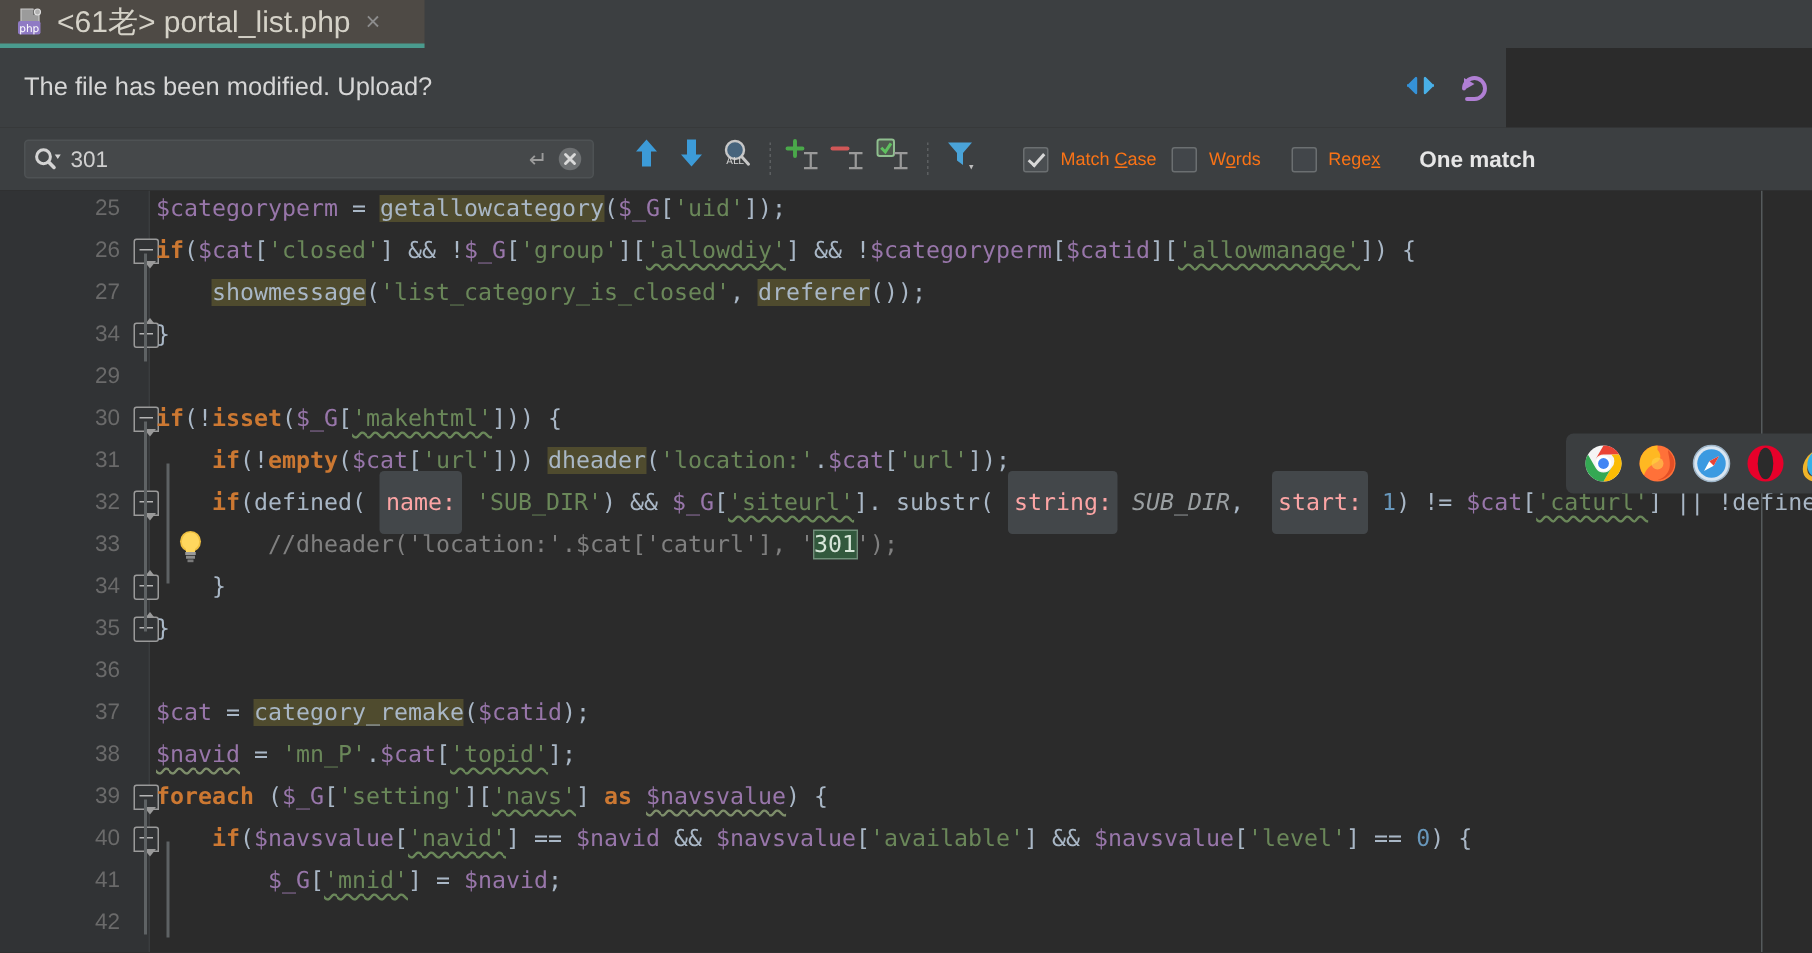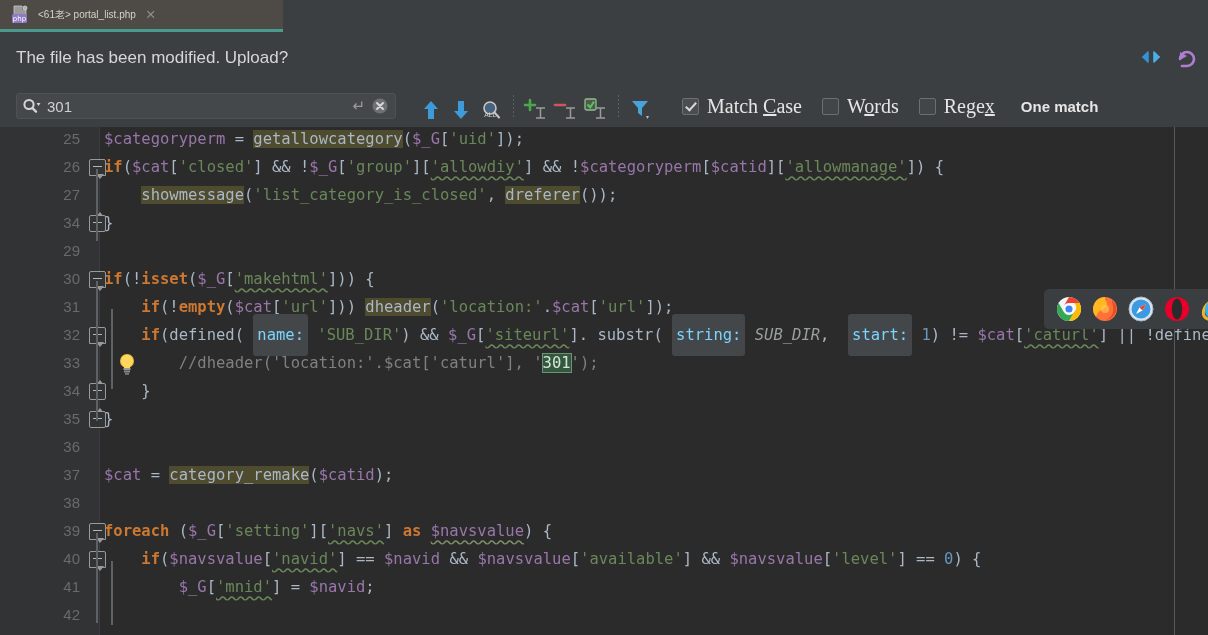--- a/index.html
+++ b/index.html
@@ -9,50 +9,50 @@
     font-family:"Liberation Sans", sans-serif;
     -webkit-font-smoothing:antialiased;
   }
   #app{position:relative;width:1208px;height:635px;overflow:hidden;background:#2b2b2b;}
 
   
   .tabbar{position:absolute;left:0;top:0;width:1208px;height:32px;background:#3c3f41;}
   .tab{position:absolute;left:0;top:0;height:32px;width:283px;background:#4e4a45;
        border-bottom:3px solid #4a9b8e;box-sizing:border-box;display:flex;align-items:center;padding-left:12px;}
   .tab-icon{width:18px;height:19px;position:relative;margin-right:8px;flex:none;}
-  .tab-label{color:#d5d2c8;font-size:10px;white-space:nowrap;font-family:"Liberation Sans",sans-serif;}
+  .tab-label{color:#d5d2c8;font-size:20px;white-space:nowrap;font-family:"Liberation Sans",sans-serif;}
   .tab-close{color:#8d8d8d;font-size:17px;margin-left:10px;line-height:1;cursor:pointer;}
 
   
-  .notify{position:absolute;left:0;top:32px;width:1208px;height:53px;background:#3c3f41;}
+  .notify{position:absolute;left:0;top:32px;width:1004px;height:53px;background:#3c3f41;}
   .notify-text{position:absolute;left:16px;top:16px;color:#d6d6d6;font-size:17px;white-space:nowrap;}
   .notify-actions{position:absolute;right:10px;top:14px;display:flex;align-items:center;gap:12px;}
 
   
   .findbar{position:absolute;left:0;top:85px;width:1208px;height:42px;background:#3c3f41;
            border-bottom:1px solid #2f3133;display:flex;align-items:center;}
   .find-field{position:relative;margin-left:16px;width:380px;height:26px;background:#45484a;
               border:1px solid #4e5254;border-radius:3px;display:flex;align-items:center;box-sizing:border-box;}
   .find-search-ico{margin-left:6px;width:18px;height:16px;position:relative;flex:none;}
   .find-input{flex:1;background:transparent;border:0;outline:0;color:#cfcfcf;font-size:15px;
               font-family:"Liberation Sans",sans-serif;padding:0 4px 0 6px;}
   .find-enter{color:#9b9b9b;font-size:15px;margin-right:6px;}
   .find-clear{width:18px;height:18px;margin-right:6px;flex:none;position:relative;cursor:pointer;}
 
-  .tbtn{width:30px;height:30px;position:relative;display:flex;align-items:flex-end;justify-content:center;cursor:pointer;flex:none;}
+  .tbtn{width:30px;height:30px;position:relative;display:flex;align-items:flex-start;justify-content:center;cursor:pointer;flex:none;}
   .tsep{width:1px;height:22px;margin:0 7px;
         background:repeating-linear-gradient(to bottom,#5c5f61 0 2px,transparent 2px 4px);flex:none;}
 
   .chk{display:flex;align-items:center;gap:8px;margin-left:10px;cursor:pointer;flex:none;}
   .chkbox{width:17px;height:17px;border:1px solid #6b6f71;border-radius:2px;background:#42464a;
           position:relative;box-sizing:border-box;flex:none;}
   .chkbox.on{background:#4a4e51;}
   .chkbox.on:after{content:"";position:absolute;left:5px;top:1px;width:4px;height:9px;
           border:solid #d8d8d8;border-width:0 2px 2px 0;transform:rotate(42deg);}
-  .chklabel{color:#e5e5e5;font-size:20px;white-space:nowrap;font-family:Liberation Serif, serif;}
+  .chklabel{color:#f97316;font-size:12px;white-space:nowrap;}
   .chklabel u{text-decoration:underline;}
   .matchcount{color:#e6e6e6;font-size:15px;font-weight:bold;margin-left:26px;white-space:nowrap;}
 
   
   .editor{position:absolute;left:0;top:127px;width:1208px;height:508px;background:#2b2b2b;overflow:hidden;}
   .gutter{position:absolute;left:0;top:0;width:100px;height:508px;background:#313335;}
   .gutter-edge{position:absolute;left:99px;top:0;width:1px;height:508px;background:#3a3d3f;}
   .margin-guide{position:absolute;left:1174px;top:0;width:1px;height:508px;background:#555a5c;}
 
   .row{position:absolute;left:0;width:1208px;height:28px;}
@@ -62,21 +62,21 @@
         font-family:"DejaVu Sans Mono", monospace;font-size:15.5px;color:#a9b7c6;}
 
   
   .kw{color:#cc7832;font-weight:bold;}
   .var{color:#9876aa;}
   .str{color:#6a8759;}
   .num{color:#6897bb;}
   .cmt{color:#808080;}
   .plain{color:#a9b7c6;}
   .op{color:#a9b7c6;}
-  .hint{background:#43474a;color:#7dd3fc;border-radius:3px;padding:12px 4px;font-style:normal;}
+  .hint{background:#43474a;color:#fca5a5;border-radius:3px;padding:12px 4px;font-style:normal;}
   .hintv{color:#9a9fa1;font-style:italic;}
   .ident-hl{background:#4f4b2e;}
   .search-hit{background:#32593d;outline:1px solid #6f8f79;color:#d7e6d9;}
   .squig{text-decoration:underline;text-decoration-style:wavy;text-decoration-color:#6a8759;text-underline-offset:3px;}
   .squigw{text-decoration:underline;text-decoration-style:wavy;text-decoration-color:#7d8d6a;text-underline-offset:3px;}
 
   .fold{position:absolute;left:89px;width:17px;height:17px;box-sizing:border-box;}
   .fold .box{width:15px;height:15px;border:1px solid #9a9a9a;border-radius:2px;background:#313335;position:relative;}
   .fold .box:after{content:"";position:absolute;left:3px;top:6px;width:9px;height:1px;background:#b5b5b5;}
   .fold.open .box{border-radius:2px 2px 0 0;}
@@ -201,21 +201,21 @@
         <path d="M18 19 l3 0 l-1.5 3 z" fill="#bdbdbd"></path>
       </svg>
     </div>
 
     <div style="width:16px"></div>
 
     <div class="chk">
       <span class="chkbox on"></span>
       <span class="chklabel"><span>Match </span><u>C</u><span>ase</span></span>
     </div>
-    <div class="chk" style="margin-left:20px">
+    <div class="chk" style="margin-left:10px">
       <span class="chkbox"></span>
       <span class="chklabel"><span>W</span><u>o</u><span>rds</span></span>
     </div>
     <div class="chk" style="margin-left:20px">
       <span class="chkbox"></span>
       <span class="chklabel"><span>Rege</span><u>x</u><span></span></span>
     </div>
 
     <div class="matchcount">One match</div>
   </div>
@@ -297,20 +297,21 @@
         <div class="row" style="top: 306px;">
           <div class="lnum">36</div>
           <div class="code"></div>
         </div>
         <div class="row" style="top: 334px;">
           <div class="lnum">37</div>
           <div class="code"><span class="var">$cat</span> <span class="op">=</span> <span class="ident-hl">category_remake</span>(<span class="var">$catid</span>);</div>
         </div>
         <div class="row" style="top: 362px;">
           <div class="lnum">38</div>
+          <div class="code"><span class="var squigw">$navid</span> <span class="op">=</span> <span class="str">'mn_P'</span>.<span class="var">$cat</span>[<span class="str squig">'topid'</span>];</div>
         </div>
         <div class="row" style="top: 390px;">
           <div class="lnum">39</div>
           <div class="fold open" style="top: 6px;">
             <div class="box"></div>
           </div>
           <div class="code"><span class="kw">foreach</span> (<span class="var">$_G</span>[<span class="str">'setting'</span>][<span class="str squig">'navs'</span>] <span class="kw">as</span> <span class="var squigw">$navsvalue</span>) {</div>
         </div>
         <div class="row" style="top: 418px;">
           <div class="lnum">40</div>

